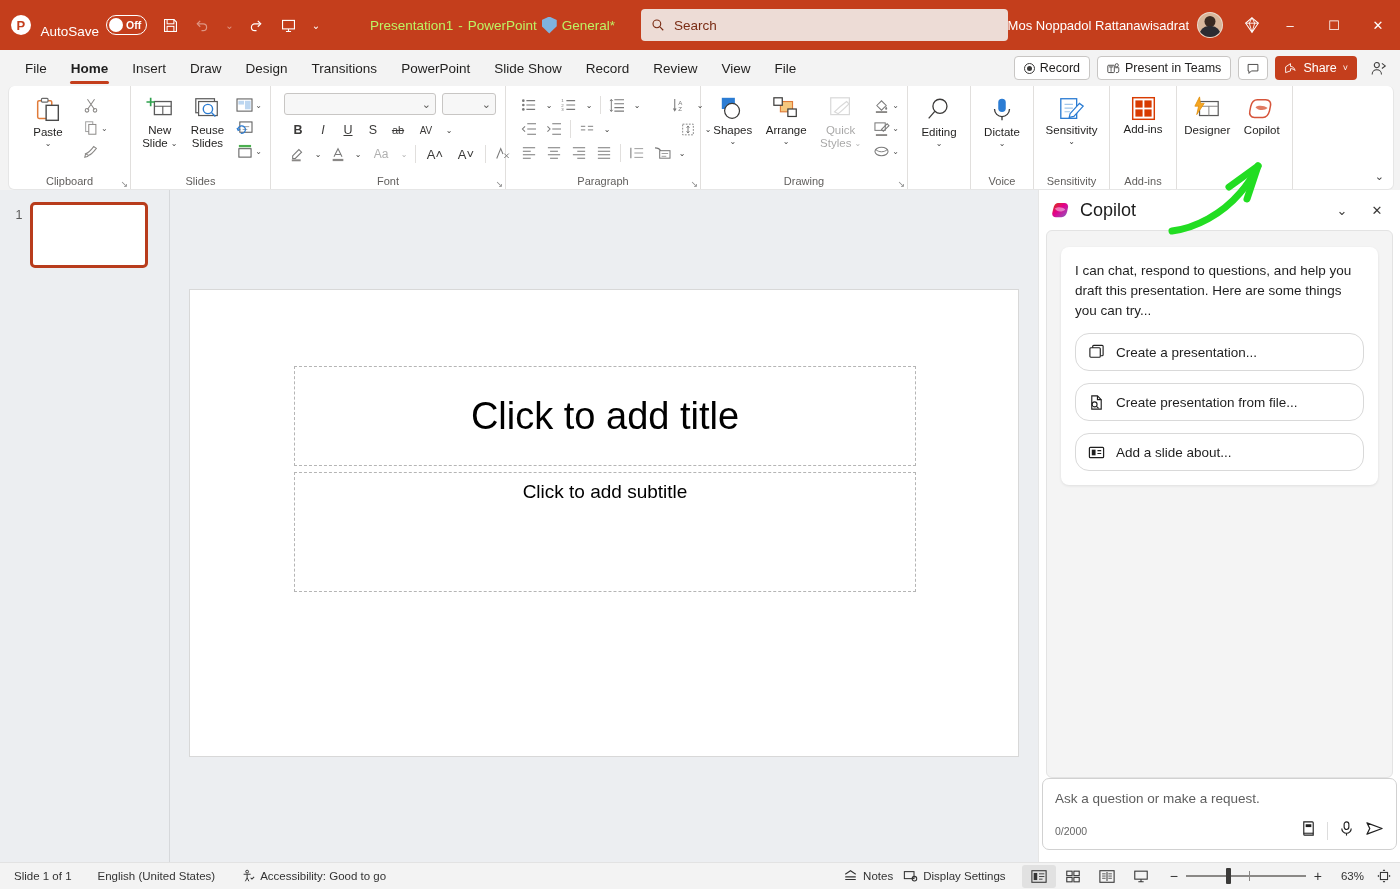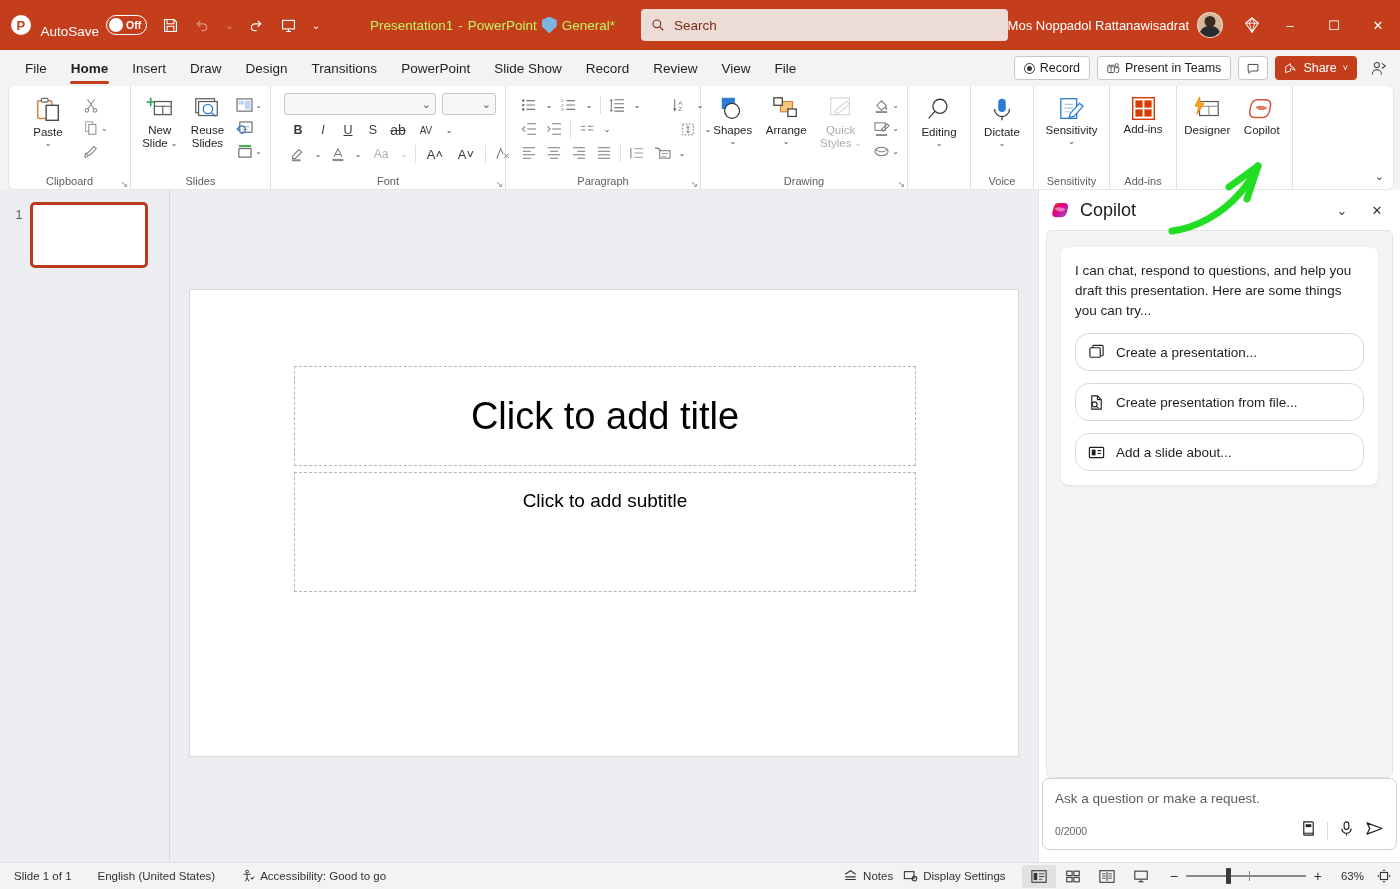--- a/index.html
+++ b/index.html
@@ -201,21 +201,21 @@
     width: 830px; height: 468px; background: #fff;
     margin-top: 99px; border: 1px solid #d8d8d8;
     position: relative;
   }
   .ph {
     position: absolute; border: 1px dashed #b5b5b5;
     display: flex; align-items: center; justify-content: center;
     color: #000;
   }
   .ph-title { left: 104px; top: 76px; width: 622px; height: 100px; font-size: 38px; }
-  .ph-sub   { left: 104px; top: 182px; width: 622px; height: 120px; align-items: flex-start; padding-top: 17px; font-size: 19px; }
+  .ph-sub   { left: 104px; top: 182px; width: 622px; height: 120px; align-items: flex-start; padding-top: 8px; font-size: 19px; }
 
   
   .copilot {
     width: 362px; flex: 0 0 362px; background: #fff;
     display: flex; flex-direction: column; position: relative;
     border-left: 1px solid #e6e6e6;
   }
   .cp-head {
     height: 40px; display: flex; align-items: center;
     padding: 0 10px 0 13px; gap: 9px;
@@ -505,21 +505,21 @@
             <div class="combo" style="width:54px">
               <span style="flex:1"></span>
               <span>⌄</span>
             </div>
           </div>
           <div class="mini-grid" style="padding-left:10px;margin-top:4px">
             <div class="tool" style="font-weight:700">B</div>
             <div class="tool" style="font-style:italic">I</div>
             <div class="tool" style="text-decoration:underline">U</div>
             <div class="tool">S</div>
-            <div class="tool" style="text-decoration:line-through;font-size:14px">ab</div>
+            <div class="tool" style="text-decoration:line-through;font-size:11px">ab</div>
             <div class="tool wide">
               <span style="font-size:10px;line-height:9px">AV</span>
             </div>
             <div class="tool" style="width:14px;font-size:8px">⌄</div>
           </div>
           <div class="mini-grid" style="padding-left:10px;margin-top:2px">
             <div class="tool">
               <svg width="16" height="16" viewBox="0 0 18 18">
                   <path d="M3 11 10 4l3 3-7 7H3z" fill="none" stroke="#7a7a7a" stroke-width="1.2"></path>
                   <rect x="2" y="15" width="10" height="2.2" fill="#8a8886"></rect>

